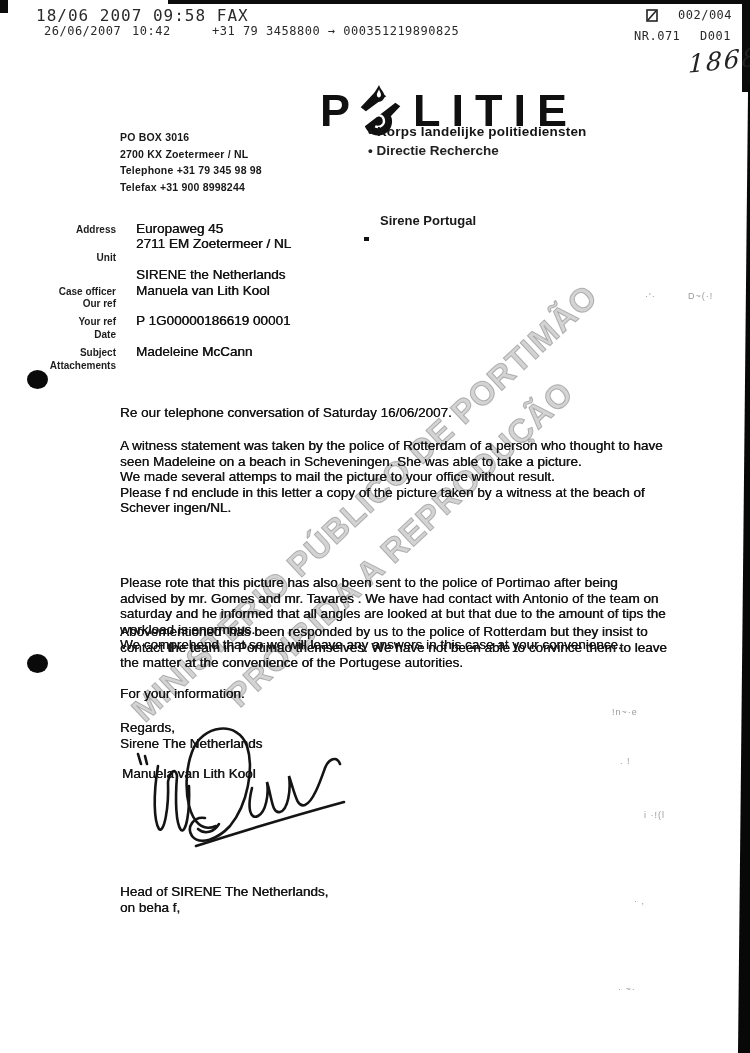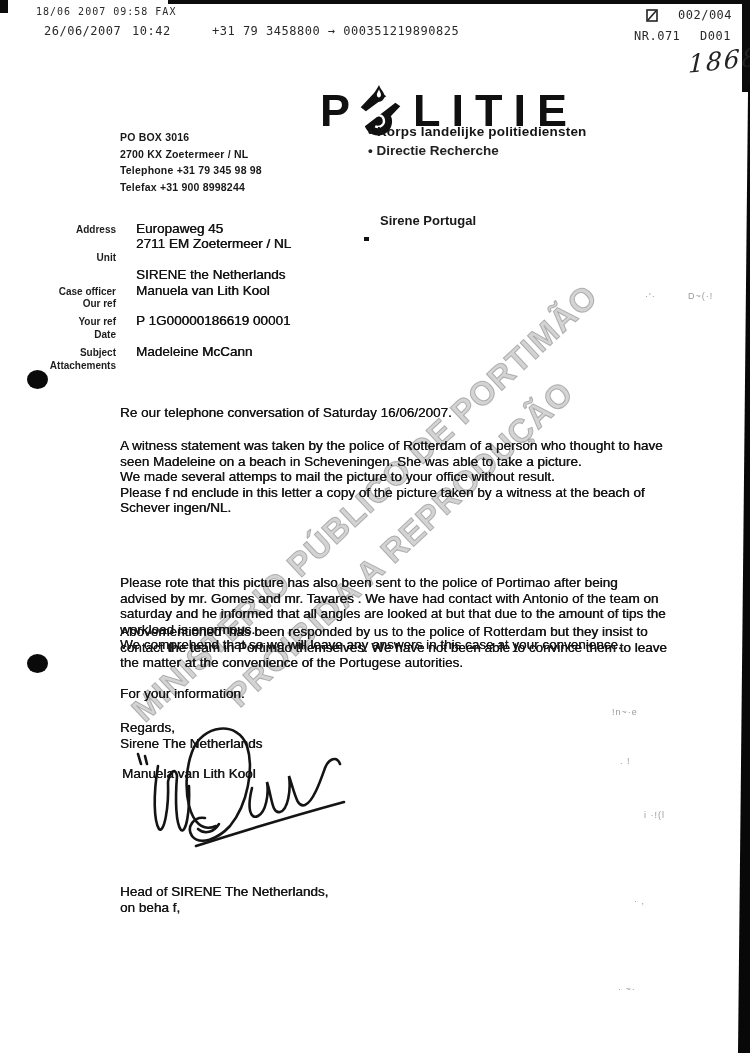--- a/index.html
+++ b/index.html
@@ -4,21 +4,21 @@
 <style>
   html,body{margin:0;padding:0;background:#e8e8e8;}
   .page{
     position:relative;width:750px;height:1053px;margin:0 auto;
     background:#ffffff;overflow:hidden;
     font-family:"Liberation Sans",sans-serif;color:#1b1b1b;
   }
   .abs{position:absolute;}
   
   .mono{font-family:"DejaVu Sans Mono",monospace;color:#2a2a2a;}
-  .fax1{font-size:10px;letter-spacing:1px;}
+  .fax1{font-size:16px;letter-spacing:1px;}
   .fax2{font-size:12px;letter-spacing:0.5px;}
   
   .ink{background:#0c0c0c;}
   .hole{width:21px;height:19px;border-radius:50%;background:#0a0a0a;}
   .right-edge{right:0;top:86px;width:12px;height:967px;background:#080808;
     clip-path:polygon(84% 0,100% 0,100% 100%,0 100%);}
   .artifact{font-size:9px;color:#444;opacity:.55;letter-spacing:1px;white-space:nowrap;}
   
   .wordmark{display:flex;align-items:center;font-weight:900;font-size:45px;color:#101010;}
   .wordmark .p{letter-spacing:0;}

